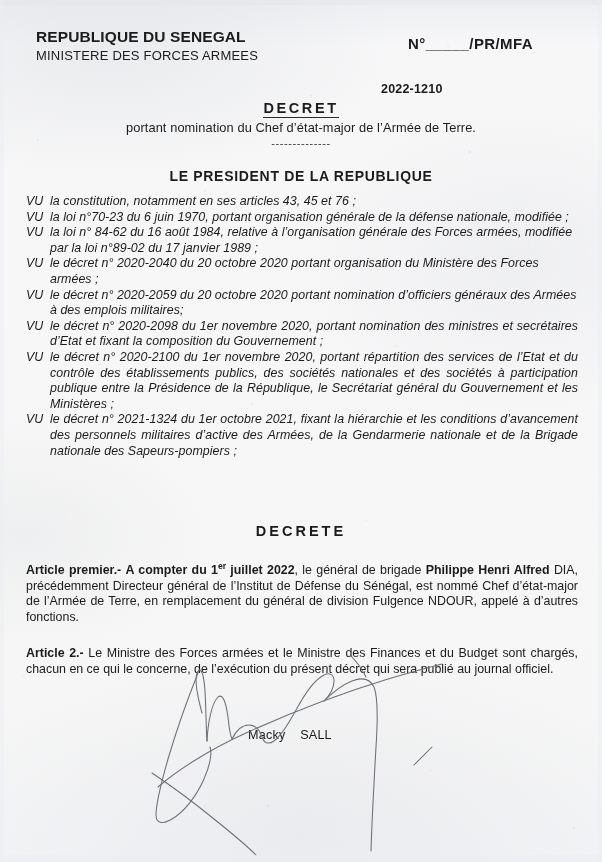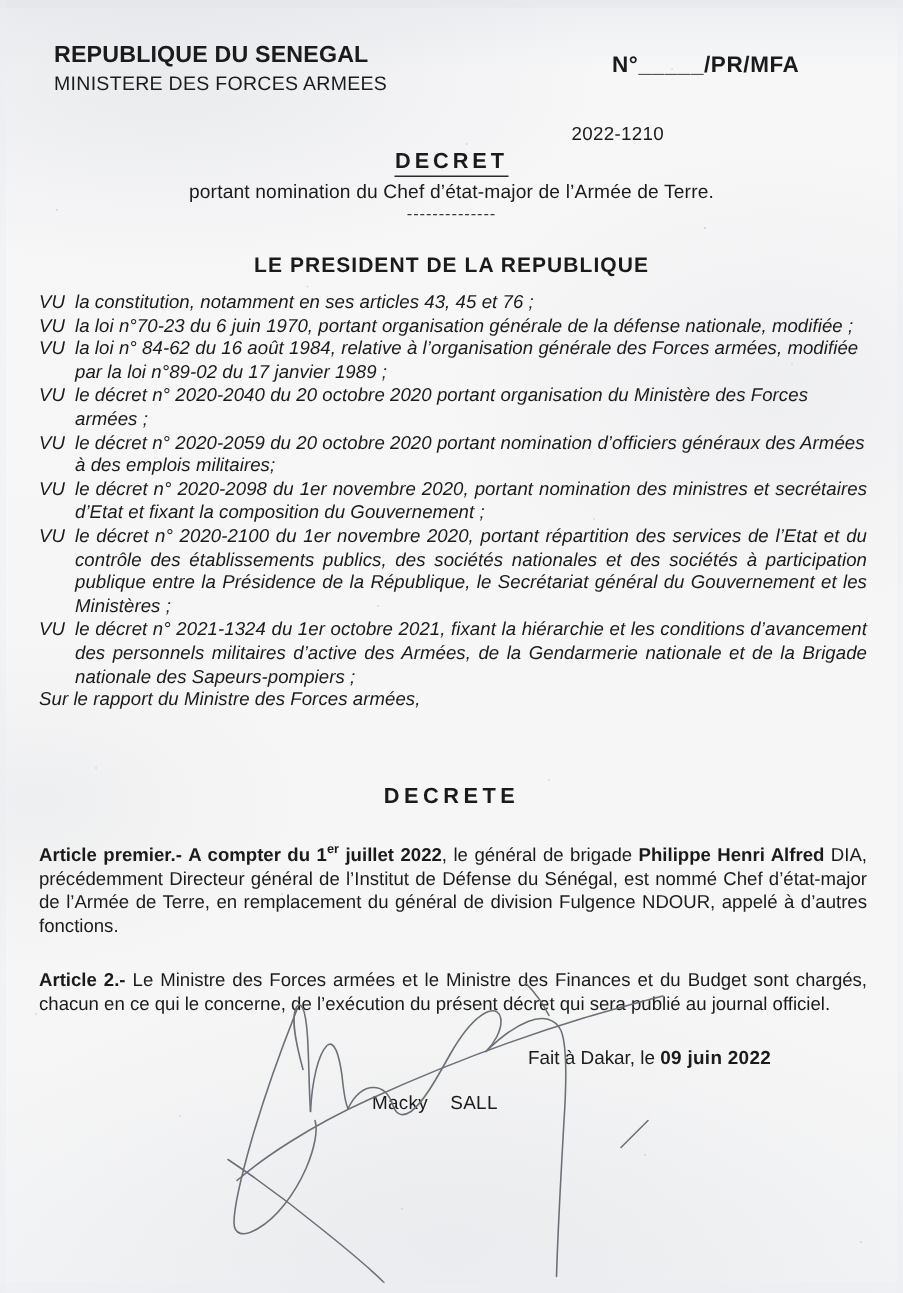--- a/index.html
+++ b/index.html
@@ -71,21 +71,21 @@
     font-size: 15px;
     font-weight: bold;
     letter-spacing: .4px;
     white-space: pre;
   }
   #doc-number {
     position: absolute;
     left: 381px;
     top: 82px;
     font-size: 12.5px;
-    font-weight: normal;
+    font-weight: bold;
     letter-spacing: .2px;
   }
 
   
   #decret-title {
     position: absolute;
     left: 0; right: 0;
     top: 100px;
     text-align: center;
     font-size: 14.5px;
@@ -265,34 +265,32 @@
 
   <div id="recitals">
       <p class="recital nj" style="margin: 0px;"><span class="lead">VU</span><span>la constitution, notamment en ses articles 43, 45 et 76 ;</span></p>
       <p class="recital nj" style="margin: 0px;"><span class="lead">VU</span><span>la loi n°70-23 du 6 juin 1970, portant organisation générale de la défense nationale, modifiée ;</span></p>
       <p class="recital nj" style="margin: 0px;"><span class="lead">VU</span><span>la loi n° 84-62 du 16 août 1984, relative à l’organisation générale des Forces armées, modifiée par la loi n°89-02 du 17 janvier 1989 ;</span></p>
       <p class="recital nj" style="margin: 0px;"><span class="lead">VU</span><span>le décret n° 2020-2040 du 20 octobre 2020 portant organisation du Ministère des Forces armées ;</span></p>
       <p class="recital nj" style="margin: 0px;"><span class="lead">VU</span><span>le décret n° 2020-2059 du 20 octobre 2020 portant nomination d’officiers généraux des Armées à des emplois militaires;</span></p>
       <p class="recital j" style="margin: 0px;"><span class="lead">VU</span><span>le décret n° 2020-2098 du 1er novembre 2020, portant nomination des ministres et secrétaires d’Etat et fixant la composition du Gouvernement ;</span></p>
       <p class="recital j" style="margin: 0px;"><span class="lead">VU</span><span>le décret n° 2020-2100 du 1er novembre 2020, portant répartition des services de l’Etat et du contrôle des établissements publics, des sociétés nationales et des sociétés à participation publique entre la Présidence de la République, le Secrétariat général du Gouvernement et les Ministères ;</span></p>
       <p class="recital j" style="margin: 0px;"><span class="lead">VU</span><span>le décret n° 2021-1324 du 1er octobre 2021, fixant la hiérarchie et les conditions d’avancement des personnels militaires d’active des Armées, de la Gendarmerie nationale et de la Brigade nationale des Sapeurs-pompiers ;</span></p>
-      <p id="report-line" class="recital" style="margin: 0px;">Sur le rapport du Ministre des Forces armées,</p>
     </div>
 
   <div id="decrete-heading">DECRETE</div>
 
   <p id="article-1">
     <span class="b">Article premier.-</span><span class="b">&nbsp;</span><span class="b">A compter du 1</span><sup class="b">er</sup><span class="b"> juillet 2022</span><span>, le général de brigade </span><span class="b">Philippe Henri Alfred</span><span> DIA, précédemment Directeur général de l’Institut de Défense du Sénégal, est nommé Chef d’état-major de l’Armée de Terre, en remplacement du général de division Fulgence NDOUR, appelé à d’autres fonctions.</span>
   </p>
 
   <p id="article-2">
     <span class="b">Article 2.-</span><span> Le Ministre des Forces armées et le Ministre des Finances et du Budget sont chargés, chacun en ce qui le concerne, de l’exécution du présent décret qui sera publié au journal officiel.</span>
   </p>
 
-  <div id="place-date"><span>Fait à Dakar, le </span><span class="date">09 juin 2022</span></div>
 
   <div id="signer-name">Macky    SALL</div>
 
   <svg id="signature-ink" viewBox="0 0 300 205" fill="none">
     <g stroke="#6c6f77" stroke-width="1.05" stroke-linecap="round" stroke-linejoin="round" fill="none">
       <path d="M52 58 C46 36 44 22 48 16 C52 12 54 22 55 36 C56 52 56 72 57 86"></path>
       <path d="M57 86 C58 66 62 48 68 42 C73 38 76 48 78 62 C79 72 80 80 82 84"></path>
       <path d="M82 84 C86 76 92 70 99 70 C106 70 110 76 112 82 C114 88 118 90 124 86 C132 80 140 66 150 48"></path>
       <path d="M150 48 C158 34 166 24 174 20 C180 17 184 20 184 26 C184 32 180 40 174 46"></path>
       <path d="M174 46 C182 38 192 30 202 26 C212 22 220 24 224 32 C228 42 228 62 226 92 C224 128 222 162 221 196"></path>

